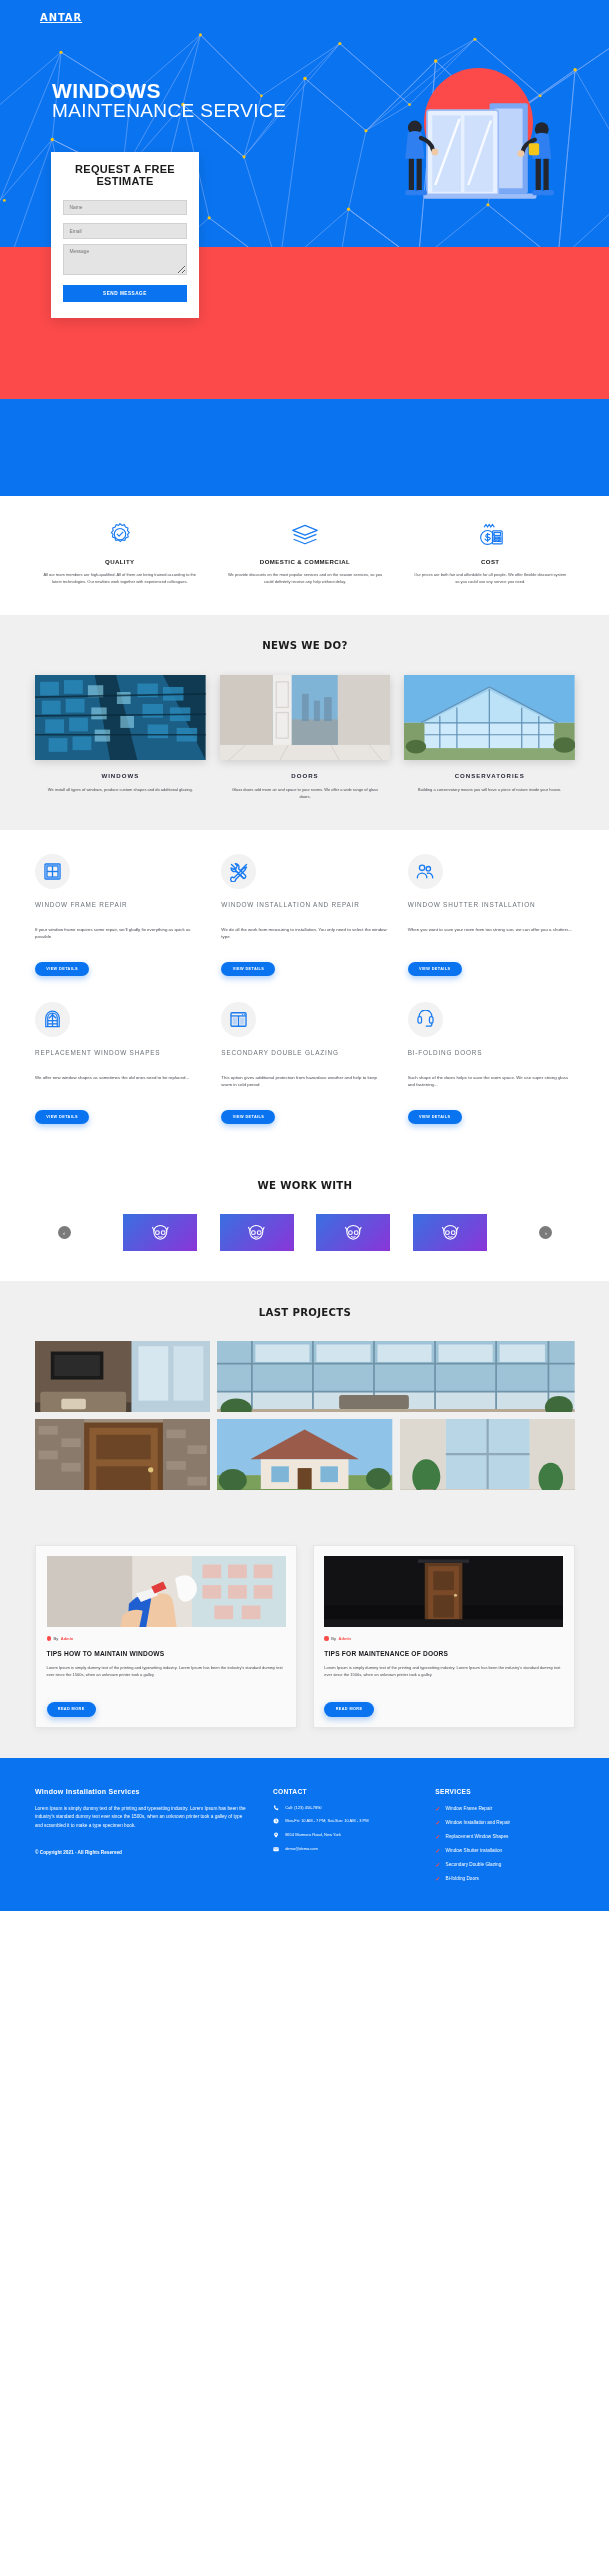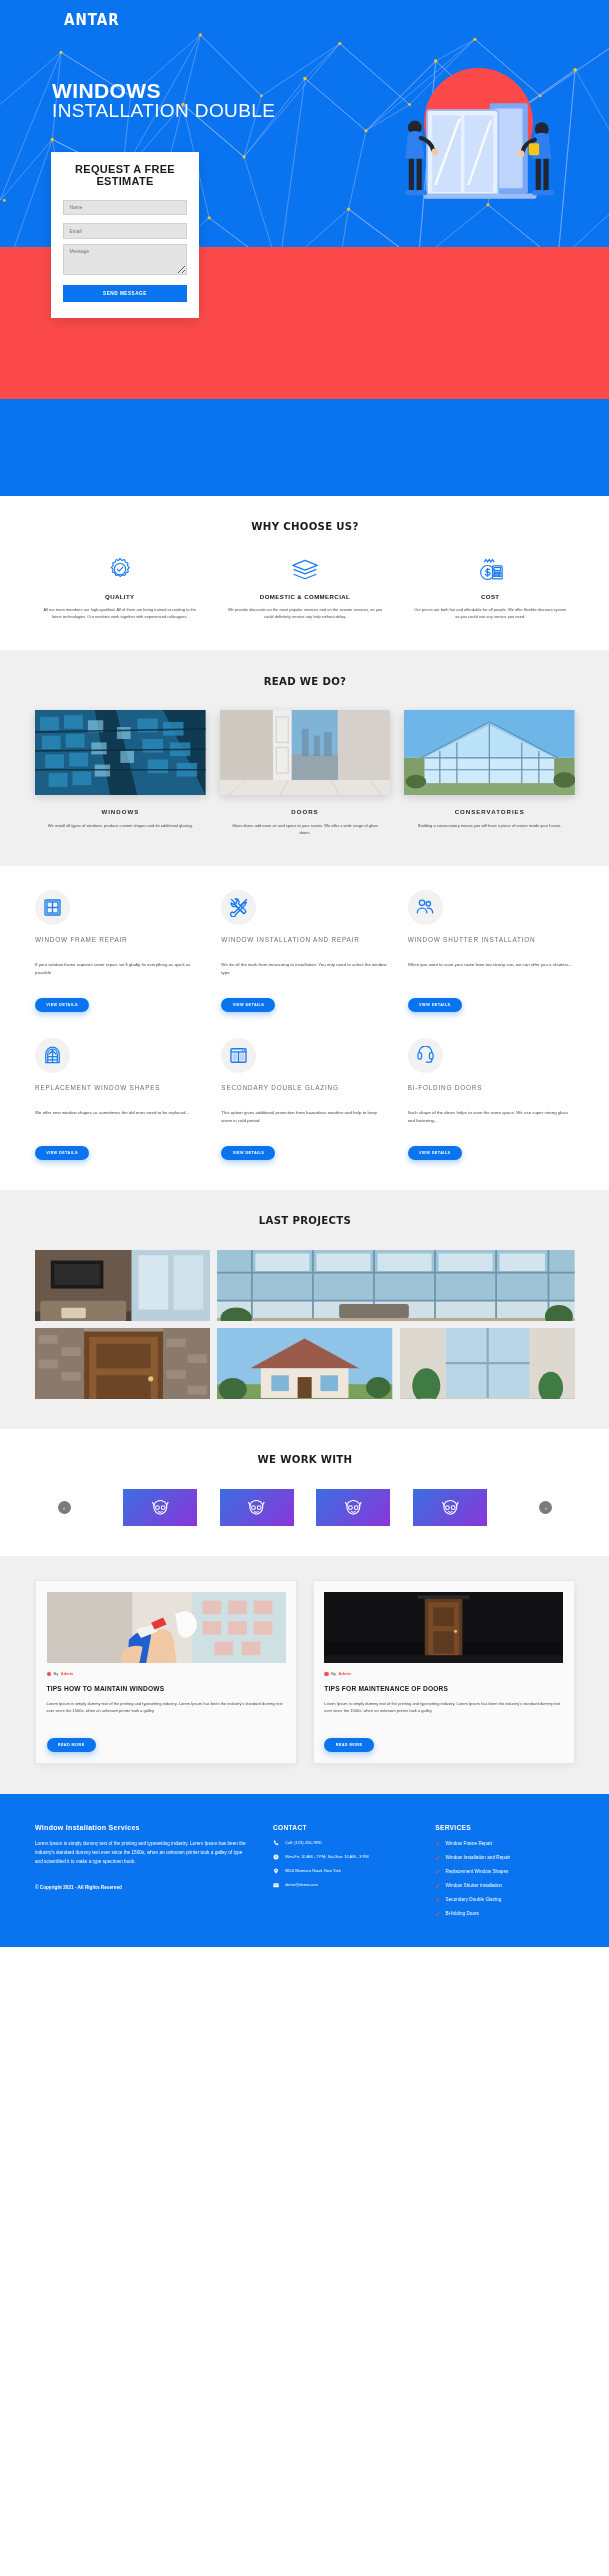--- a/index.html
+++ b/index.html
@@ -30,27 +30,28 @@
   }
   .hero-red-circle {
     position: absolute;
     right: 77px; top: 68px;
     width: 109px; height: 109px;
     border-radius: 50%;
     background: #fc4a4a;
   }
   .brand {
     position: absolute;
-    left: 64px; top: 10.5px;
+    left: 40px; top: 10.5px;
     color: #fff;
-    font-size: 15px;
+    font-size: 11px;
     font-weight: 700;
     letter-spacing: 1px;
     font-family: "DejaVu Sans Condensed", "Liberation Sans", sans-serif;
     z-index: 10;
+    text-decoration: underline;
   }
   .hero-title {
     position: absolute;
     left: 52px; top: 80px;
     color: #fff;
     z-index: 8;
     line-height: 1.02;
   }
   .hero-title .l1 {
     display: block;
@@ -287,21 +288,21 @@
       </g>
     </svg>
 
     <div class="hero-red-band"></div>
     <div class="hero-red-circle"></div>
 
     <div class="brand">ANTAR</div>
 
     <h1 class="hero-title">
       <span class="l1">WINDOWS</span>
-      <span class="l2">INSTALLATION DOUBLE</span>
+      <span class="l2">MAINTENANCE SERVICE</span>
     </h1>
 
     <svg class="illus" viewBox="0 0 210 145">
       <rect x="112" y="6" width="44" height="104" rx="2" fill="#7aa8f5"></rect>
       <rect x="118" y="12" width="32" height="92" rx="1" fill="#bed4fb"></rect>
       <rect x="40" y="14" width="82" height="100" rx="3" fill="#e7f0ff" stroke="#9dbdf8" stroke-width="2"></rect>
       <rect x="46" y="20" width="33" height="88" fill="#cfe0fd"></rect>
       <rect x="83" y="20" width="33" height="88" fill="#cfe0fd"></rect>
       <path d="M48 100 L76 24 L79 24 L51 100 Z" fill="#ffffff" opacity=".85"></path>
       <path d="M86 100 L112 26 L115 26 L89 100 Z" fill="#ffffff" opacity=".8"></path>
@@ -336,21 +337,20 @@
     </div>
   </section>
 
   <div class="wave-wrap">
     <svg viewBox="0 0 700 110" preserveAspectRatio="none">
       <path fill="#0a74f0" d="M0,0 L700,0 L700,30 C660,22 640,62 600,56 C560,50 545,14 505,22 C465,30 455,74 415,70 C375,66 360,24 320,30 C280,36 268,78 228,76 C188,74 175,34 135,40 C95,46 82,88 42,84 C22,82 10,70 0,62 Z"></path>
     </svg>
   </div>
 
   <section class="section">
-    <h2 class="sec-title">WHY CHOOSE US?</h2>
     <div class="wrap">
       <div class="why-row">
         <div class="why-col">
           <div class="why-ico">
             <svg width="26" height="26" viewBox="0 0 32 32" fill="none" stroke="#1a7bf2" stroke-width="1.4">
               <path d="M16 2 l2.4 2.1 3.1-.7 1.3 2.9 3 1.2-.6 3.1 2.2 2.3-2 2.4.7 3.1-3 1.2-1.2 3-3.1-.6-2.4 2.1-2.4-2.1-3.1.6-1.2-3-3-1.2.7-3.1-2-2.4 2.2-2.3-.6-3.1 3-1.2 1.3-2.9 3.1.7z"></path>
               <circle cx="16" cy="15" r="7"></circle>
               <path d="M12.5 15 l2.4 2.5 4.6-5" stroke-linecap="round" stroke-linejoin="round"></path>
             </svg>
           </div>
@@ -388,21 +388,21 @@
             </svg>
           </div>
           <div class="why-h">COST</div>
           <p class="why-p">Our prices are both fair and affordable for all people. We offer flexible discount system so you could use any service you need.</p>
         </div>
       </div>
     </div>
   </section>
 
   <section class="section gray">
-    <h2 class="sec-title">READ WE DO?</h2>
+    <h2 class="sec-title">NEWS WE DO?</h2>
     <div class="wrap">
       <div class="wd-row">
         <div class="wd-col">
           <div class="wd-img">
             <svg class="ph" viewBox="0 0 200 100" preserveAspectRatio="none">
               <rect width="200" height="100" fill="#0f3a52"></rect>
               <g fill="#1c5f86">
                 <polygon points="0,0 70,0 88,100 0,100"></polygon>
                   <polygon points="95,0 150,0 200,100 120,100"></polygon>
               </g>
@@ -580,20 +580,66 @@
               <path d="M4 8 a8 8 0 0 1 16 0"></path>
               <rect x="2.5" y="8.5" width="4.5" height="8" rx="2"></rect>
               <rect x="17" y="8.5" width="4.5" height="8" rx="2"></rect>
               <path d="M20 16.5 v1.5 a2.5 2.5 0 0 1-2.5 2.5 H13"></path>
             </svg>
           </div>
           <div class="srv-h">BI-FOLDING DOORS</div>
           <p class="srv-p">Such shape of the doors helps to save the room space. We use super strong glass and fastening...</p>
           <button class="btn-pill">VIEW DETAILS</button>
         </div>
+      </div>
+    </div>
+  </section>
+
+  <section class="section">
+    <h2 class="sec-title">WE WORK WITH</h2>
+    <div class="wrap">
+      <div class="partners">
+        <div class="arrow-btn left">‹</div>
+        <div class="partner-card">
+          <svg width="22.6" height="17.4" viewBox="0 0 30 24" fill="none" stroke="#fff" stroke-width="1.5">
+            <path d="M4 4 L7 10 M26 4 L23 10"></path>
+            <path d="M6 10 a9 8 0 0 1 18 0 q0 9-9 11 q-9-2-9-11 Z"></path>
+            <circle cx="11" cy="12" r="2.6"></circle>
+              <circle cx="19" cy="12" r="2.6"></circle>
+            <path d="M12 17 q3 2.5 6 0"></path>
+          </svg>
+        </div>
+        <div class="partner-card">
+          <svg width="22.6" height="17.4" viewBox="0 0 30 24" fill="none" stroke="#fff" stroke-width="1.5">
+            <path d="M4 4 L7 10 M26 4 L23 10"></path>
+            <path d="M6 10 a9 8 0 0 1 18 0 q0 9-9 11 q-9-2-9-11 Z"></path>
+            <circle cx="11" cy="12" r="2.6"></circle>
+              <circle cx="19" cy="12" r="2.6"></circle>
+            <path d="M12 17 q3 2.5 6 0"></path>
+          </svg>
+        </div>
+        <div class="partner-card">
+          <svg width="22.6" height="17.4" viewBox="0 0 30 24" fill="none" stroke="#fff" stroke-width="1.5">
+            <path d="M4 4 L7 10 M26 4 L23 10"></path>
+            <path d="M6 10 a9 8 0 0 1 18 0 q0 9-9 11 q-9-2-9-11 Z"></path>
+            <circle cx="11" cy="12" r="2.6"></circle>
+              <circle cx="19" cy="12" r="2.6"></circle>
+            <path d="M12 17 q3 2.5 6 0"></path>
+          </svg>
+        </div>
+        <div class="partner-card">
+          <svg width="22.6" height="17.4" viewBox="0 0 30 24" fill="none" stroke="#fff" stroke-width="1.5">
+            <path d="M4 4 L7 10 M26 4 L23 10"></path>
+            <path d="M6 10 a9 8 0 0 1 18 0 q0 9-9 11 q-9-2-9-11 Z"></path>
+            <circle cx="11" cy="12" r="2.6"></circle>
+              <circle cx="19" cy="12" r="2.6"></circle>
+            <path d="M12 17 q3 2.5 6 0"></path>
+          </svg>
+        </div>
+        <div class="arrow-btn right">›</div>
       </div>
     </div>
   </section>
 
   <section class="section gray">
     <h2 class="sec-title">LAST PROJECTS</h2>
     <div class="wrap">
       <div class="proj-grid">
         <div class="proj-cell">
           <svg class="ph" viewBox="0 0 200 100" preserveAspectRatio="none">
@@ -696,66 +742,20 @@
                 <ellipse cx="172" cy="68" rx="14" ry="18"></ellipse>
               </g>
             <rect x="24" y="80" width="14" height="12" fill="#9a8f80"></rect>
             <rect x="165" y="82" width="14" height="11" fill="#9a8f80"></rect>
           </svg>
         </div>
       </div>
     </div>
   </section>
 
-  <section class="section">
-    <h2 class="sec-title">WE WORK WITH</h2>
-    <div class="wrap">
-      <div class="partners">
-        <div class="arrow-btn left">‹</div>
-        <div class="partner-card">
-          <svg width="22.6" height="17.4" viewBox="0 0 30 24" fill="none" stroke="#fff" stroke-width="1.5">
-            <path d="M4 4 L7 10 M26 4 L23 10"></path>
-            <path d="M6 10 a9 8 0 0 1 18 0 q0 9-9 11 q-9-2-9-11 Z"></path>
-            <circle cx="11" cy="12" r="2.6"></circle>
-              <circle cx="19" cy="12" r="2.6"></circle>
-            <path d="M12 17 q3 2.5 6 0"></path>
-          </svg>
-        </div>
-        <div class="partner-card">
-          <svg width="22.6" height="17.4" viewBox="0 0 30 24" fill="none" stroke="#fff" stroke-width="1.5">
-            <path d="M4 4 L7 10 M26 4 L23 10"></path>
-            <path d="M6 10 a9 8 0 0 1 18 0 q0 9-9 11 q-9-2-9-11 Z"></path>
-            <circle cx="11" cy="12" r="2.6"></circle>
-              <circle cx="19" cy="12" r="2.6"></circle>
-            <path d="M12 17 q3 2.5 6 0"></path>
-          </svg>
-        </div>
-        <div class="partner-card">
-          <svg width="22.6" height="17.4" viewBox="0 0 30 24" fill="none" stroke="#fff" stroke-width="1.5">
-            <path d="M4 4 L7 10 M26 4 L23 10"></path>
-            <path d="M6 10 a9 8 0 0 1 18 0 q0 9-9 11 q-9-2-9-11 Z"></path>
-            <circle cx="11" cy="12" r="2.6"></circle>
-              <circle cx="19" cy="12" r="2.6"></circle>
-            <path d="M12 17 q3 2.5 6 0"></path>
-          </svg>
-        </div>
-        <div class="partner-card">
-          <svg width="22.6" height="17.4" viewBox="0 0 30 24" fill="none" stroke="#fff" stroke-width="1.5">
-            <path d="M4 4 L7 10 M26 4 L23 10"></path>
-            <path d="M6 10 a9 8 0 0 1 18 0 q0 9-9 11 q-9-2-9-11 Z"></path>
-            <circle cx="11" cy="12" r="2.6"></circle>
-              <circle cx="19" cy="12" r="2.6"></circle>
-            <path d="M12 17 q3 2.5 6 0"></path>
-          </svg>
-        </div>
-        <div class="arrow-btn right">›</div>
-      </div>
-    </div>
-  </section>
-
   <section class="section gray">
     <div class="wrap">
       <div class="news-row">
         <article class="news-card">
           <div class="news-img">
             <svg class="ph" viewBox="0 0 280 84" preserveAspectRatio="none">
               <rect width="280" height="84" fill="#dcd7d1"></rect>
               <rect x="0" y="0" width="100" height="84" fill="#cfc8c0"></rect>
               <rect x="100" y="0" width="70" height="84" fill="#e6e1da"></rect>
               <rect x="170" y="0" width="110" height="84" fill="#cfe0e4"></rect>

